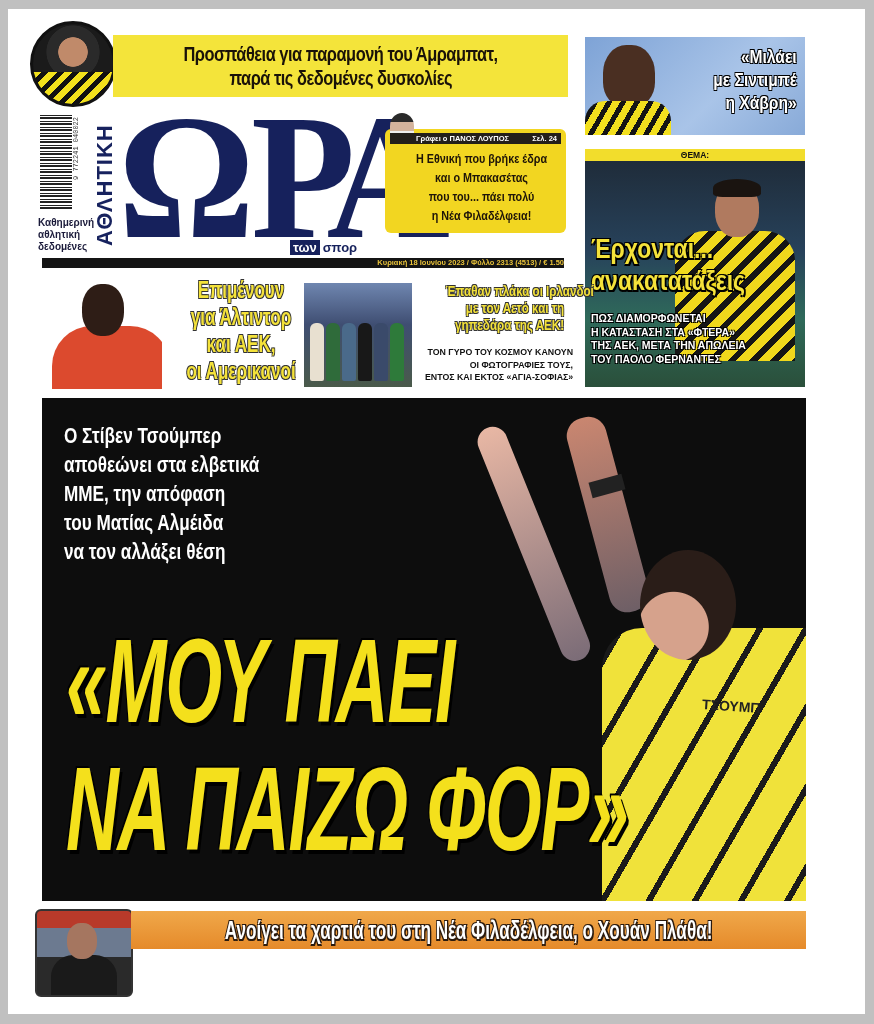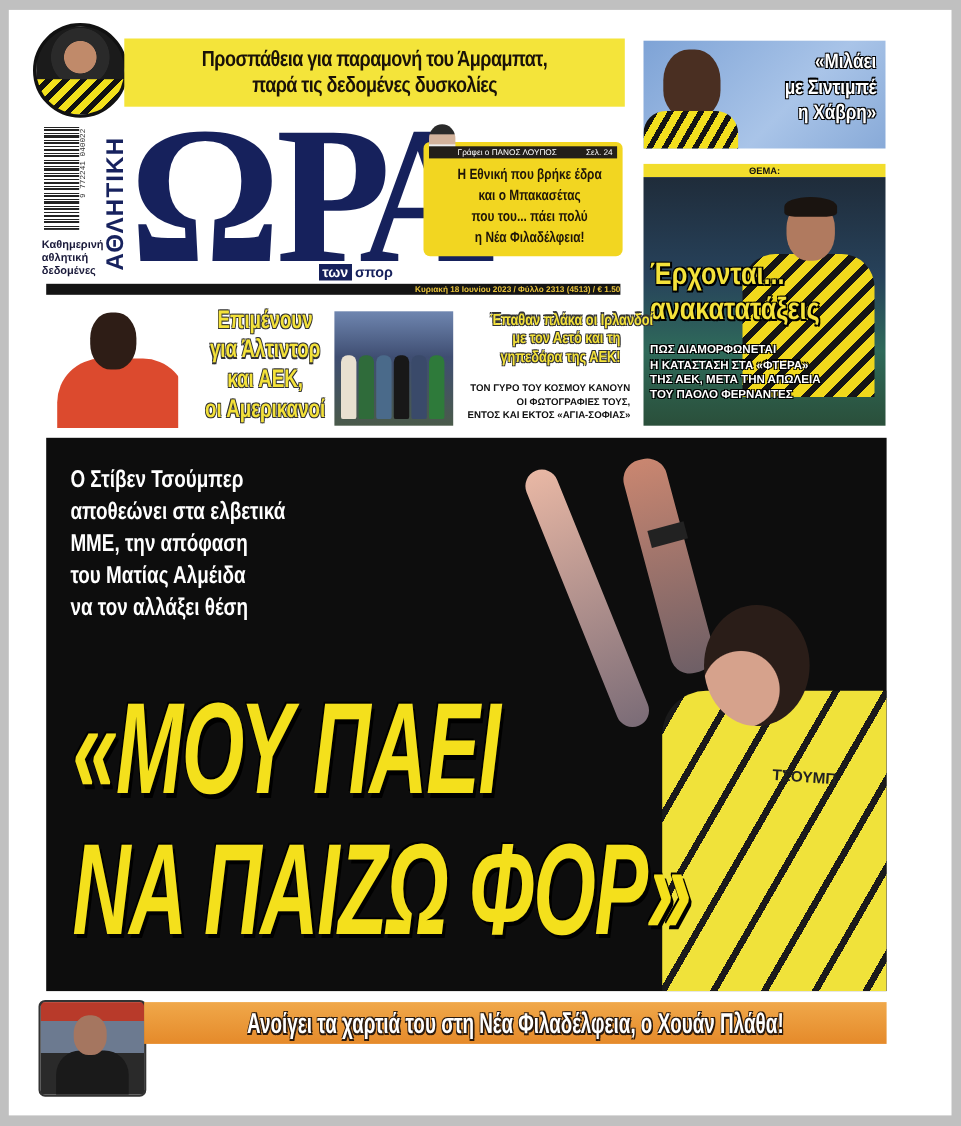--- a/index.html
+++ b/index.html
@@ -26,21 +26,21 @@
   .tagline { left: 30px; top: 208px; font-size: 10px; line-height: 12px; font-weight: 700; color: #1a1a3a; }
   .athlitiki { left: 84px; top: 105px; width: 26px; height: 142px; writing-mode: vertical-rl; transform: rotate(180deg); font-size: 22px; font-weight: 700; color: #17225e; letter-spacing: 1px; display: flex; align-items: center; justify-content: center; }
   .logo { left: 110px; top: 88px; font-family: "Liberation Serif", serif; font-weight: 700; font-size: 178px; line-height: 160px; color: #16215c; letter-spacing: -4px; transform: scaleX(0.96); transform-origin: left top; }
   .logo-sub { left: 282px; top: 231px; font-size: 13px; font-weight: 700; color: #16215c; display: flex; gap: 3px; align-items: center; }
   .logo-sub .ton { background: #16215c; color: #fff; padding: 0 3px; }
   .date-bar { left: 34px; top: 249px; width: 522px; height: 10px; background: #141414; color: #e8c23a; font-size: 7.5px; line-height: 10px; font-weight: 700; padding-left: 135px; white-space: nowrap; text-align: right; }
 
   
   .col-photo { left: 382px; top: 104px; width: 24px; height: 26px; border-radius: 50% 50% 8% 8%; background: linear-gradient(#2a2a2a 0 35%, #d3b39c 36% 70%, #eee 71%); }
   .col-box { left: 377px; top: 120px; width: 181px; height: 104px; background: #f2d621; border-radius: 6px; }
-  .col-head { left: 382px; top: 124px; width: 171px; height: 11px; background: #231f1a; color: #fff; font-size: 7.5px; line-height: 11px; padding-left: 26px; white-space: nowrap; display: flex; justify-content: space-between; padding-right: 4px; }
+  .col-head { left: 382px; top: 124px; width: 171px; height: 11px; background: #231f1a; color: #fff; font-size: 7.5px; line-height: 11px; padding-left: 26px; white-space: nowrap; display: flex; justify-content: space-between; padding-right: 4px; font-weight: bold; }
   .col-text { left: 377px; top: 140px; width: 181px; text-align: center; font-size: 13.5px; line-height: 19px; font-weight: 700; color: #1f1508; padding-left: 12px; }
   .col-text div { transform: scaleX(0.8); white-space: nowrap; }
 
   
   .thema-bar { left: 577px; top: 140px; width: 220px; height: 12px; background: #f2dd2c; text-align: center; font-size: 8.5px; font-weight: 700; line-height: 12px; color: #111; }
   .thema-img { left: 577px; top: 152px; width: 220px; height: 226px; background: linear-gradient(180deg, #1f2c3a 0%, #27425b 40%, #2f6a5a 70%, #2a4f3a 100%); overflow: hidden; }
   .thema-img .head { position: absolute; left: 130px; top: 22px; width: 44px; height: 54px; border-radius: 45%; background: #b07a5f; }
   .thema-img .hair { position: absolute; left: 128px; top: 18px; width: 48px; height: 18px; border-radius: 50% 50% 20% 20%; background: #1a1410; }
   .thema-img .jersey { position: absolute; left: 90px; top: 70px; width: 120px; height: 130px; background: repeating-linear-gradient(135deg, #f0d81c 0 9px, #151515 9px 15px); border-radius: 30px 30px 0 0; }
   .thema-title { left: 583px; top: 224px; color: #f4e23a; font-size: 28px; font-weight: 700; line-height: 32px; text-shadow: 2px 2px 0 #000, -1px -1px 0 #000, 2px -1px 0 #000, -1px 2px 0 #000; transform: scaleX(0.82); transform-origin: left top; white-space: nowrap; }

